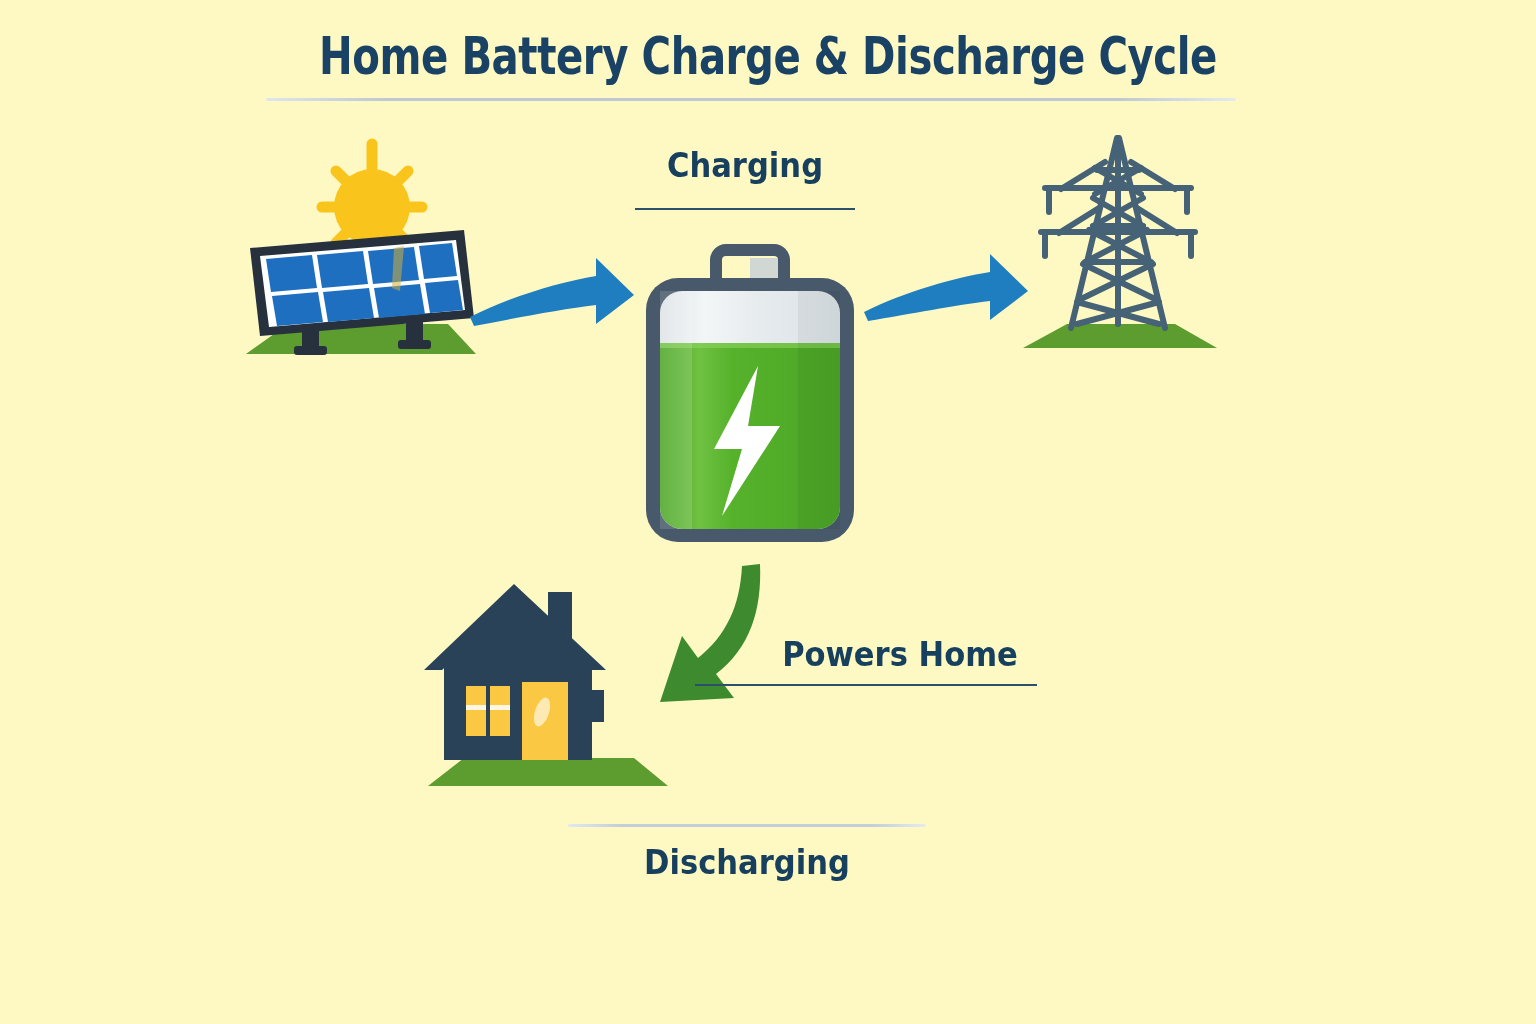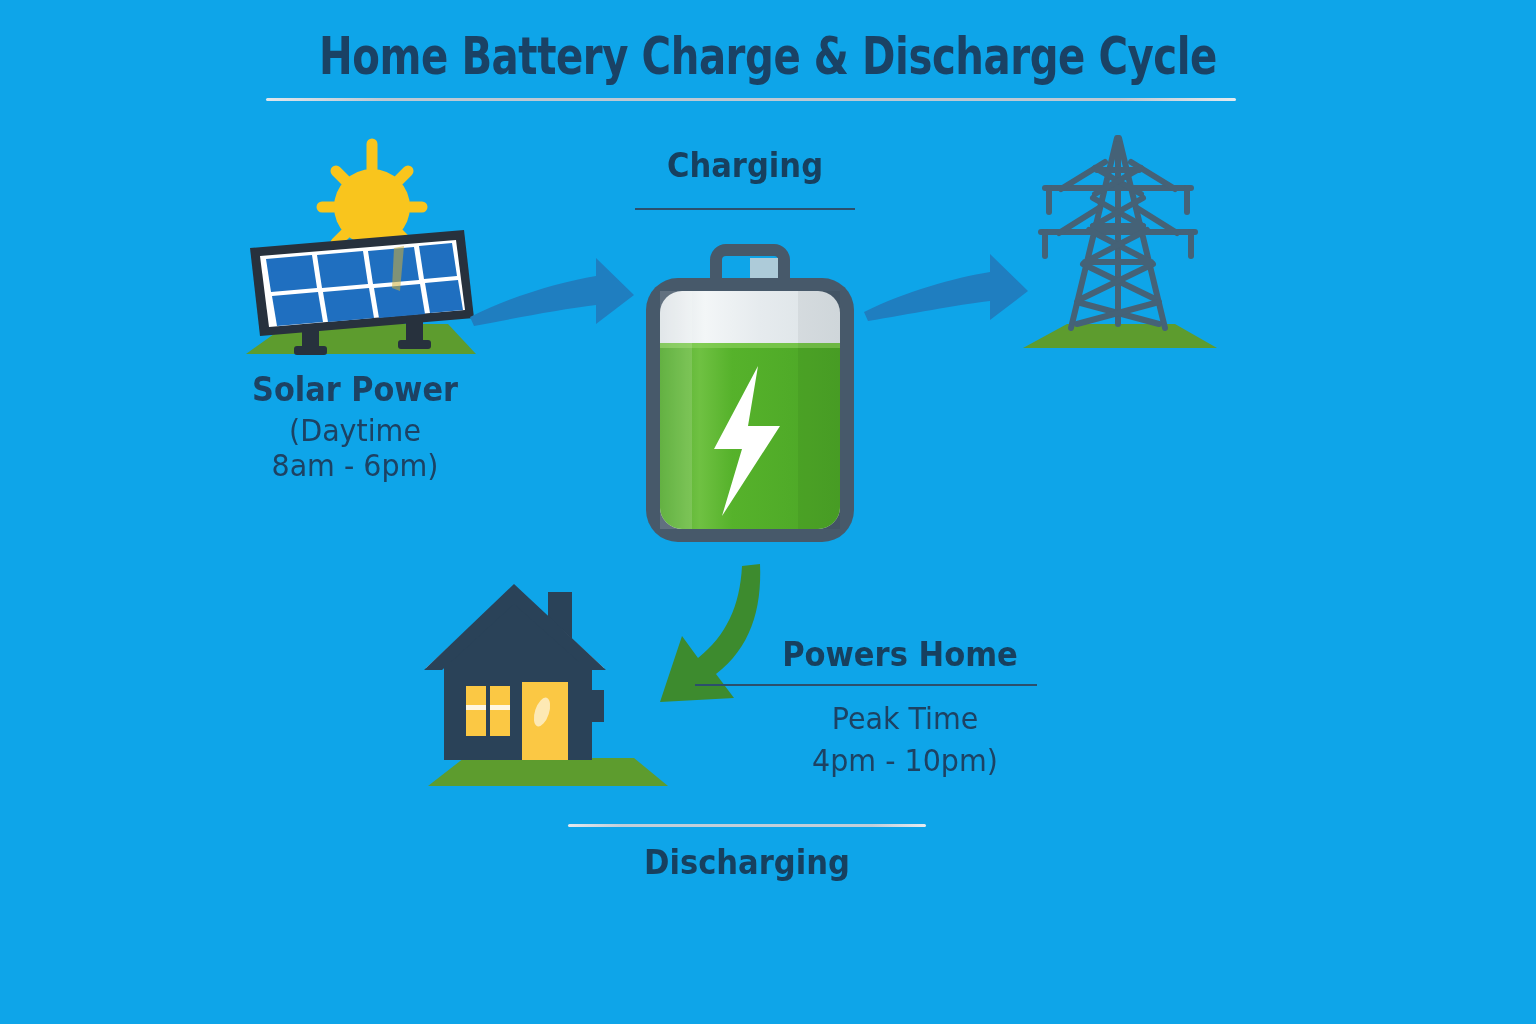--- a/index.html
+++ b/index.html
@@ -14,21 +14,21 @@
     overflow: hidden;
     font-family: "Liberation Sans", "DejaVu Sans", sans-serif;
     color: #1d4263;
     position: relative;
   }
   #stage {
     position: absolute;
     left: 0; top: 0;
     width: 1536px;
     height: 1024px;
-    background: #0ea5e9;
+    background: #fef9c3;
   }
   .abs { position: absolute; }
 
   
   #title {
     left: 0; top: 26px;
     width: 1536px;
     text-align: center;
     font-size: 52px;
     font-weight: bold;
@@ -158,25 +158,20 @@
 
       <rect x="74" y="196" width="17" height="26" rx="2" fill="#27313d"></rect>
       <rect x="66" y="218" width="33" height="9" rx="3" fill="#27313d"></rect>
       <rect x="178" y="190" width="17" height="26" rx="2" fill="#27313d"></rect>
       <rect x="170" y="212" width="33" height="9" rx="3" fill="#27313d"></rect>
 
       <path d="M166 120 L176 118 L172 163 L164 160 Z" fill="#cdae3a" opacity="0.55"></path>
     </svg>
   </div>
 
-  <div class="abs node-caption" id="solar-caption">
-    <span class="cap-title">Solar Power</span>
-    <span class="cap-sub">(Daytime</span>
-    <span class="cap-sub">8am - 6pm)</span>
-  </div>
 
   <div class="abs" style="left:462px; top:252px; width:180px; height:80px;">
     <svg viewBox="0 0 180 80" width="180" height="80">
       <path d="M8 65 C50 44, 98 30, 134 24 L134 6 L172 43 L134 72 L134 53
                C100 57, 54 66, 12 74 Z" fill="#1f7ec0"></path>
     </svg>
   </div>
 
   <div class="abs section-label" id="charging-label">Charging</div>
   <div class="abs" id="charging-rule"></div>
@@ -304,21 +299,17 @@
       <rect x="48" y="143" width="20" height="5" fill="#ffffff" opacity="0.85"></rect>
       <rect x="72" y="143" width="20" height="5" fill="#ffffff" opacity="0.85"></rect>
 
       <rect x="104" y="120" width="46" height="78" fill="#fbc844"></rect>
       <ellipse cx="124" cy="150" rx="7" ry="15" fill="#ffffff" opacity="0.6" transform="rotate(18 124 150)"></ellipse>
     </svg>
   </div>
 
   <div class="abs section-label" id="powers-label">Powers Home</div>
   <div class="abs" id="powers-rule"></div>
-  <div class="abs" id="peak-caption">
-    <span>Peak Time</span>
-    <span>4pm - 10pm)</span>
-  </div>
 
   <div class="abs" id="discharging-rule"></div>
   <div class="abs section-label" id="discharging-label">Discharging</div>
 
 </div>
 
 </body></html>

